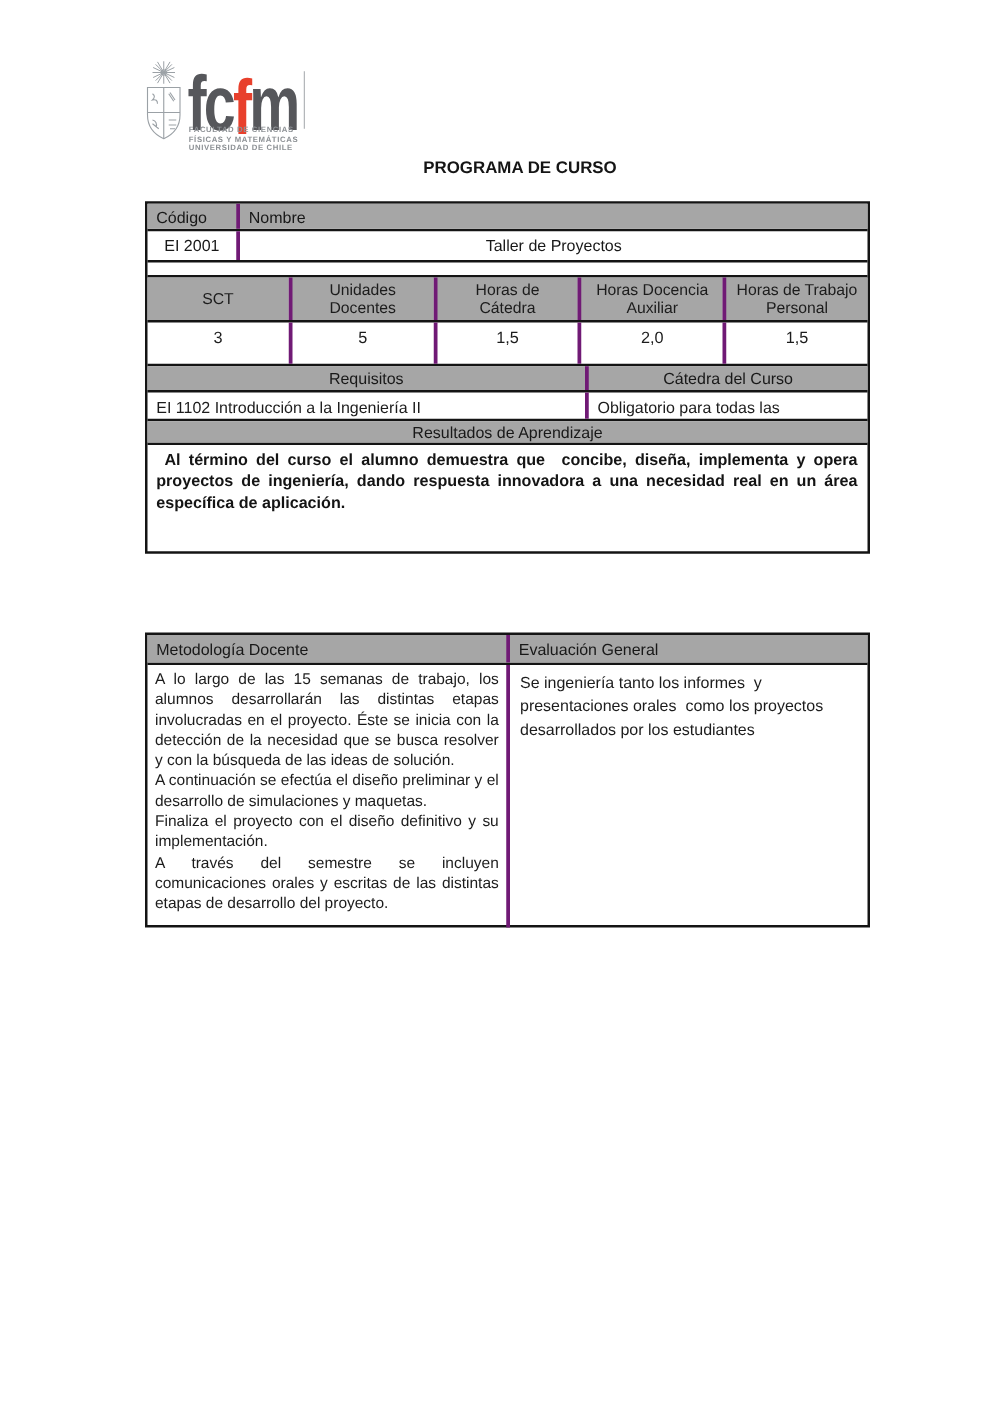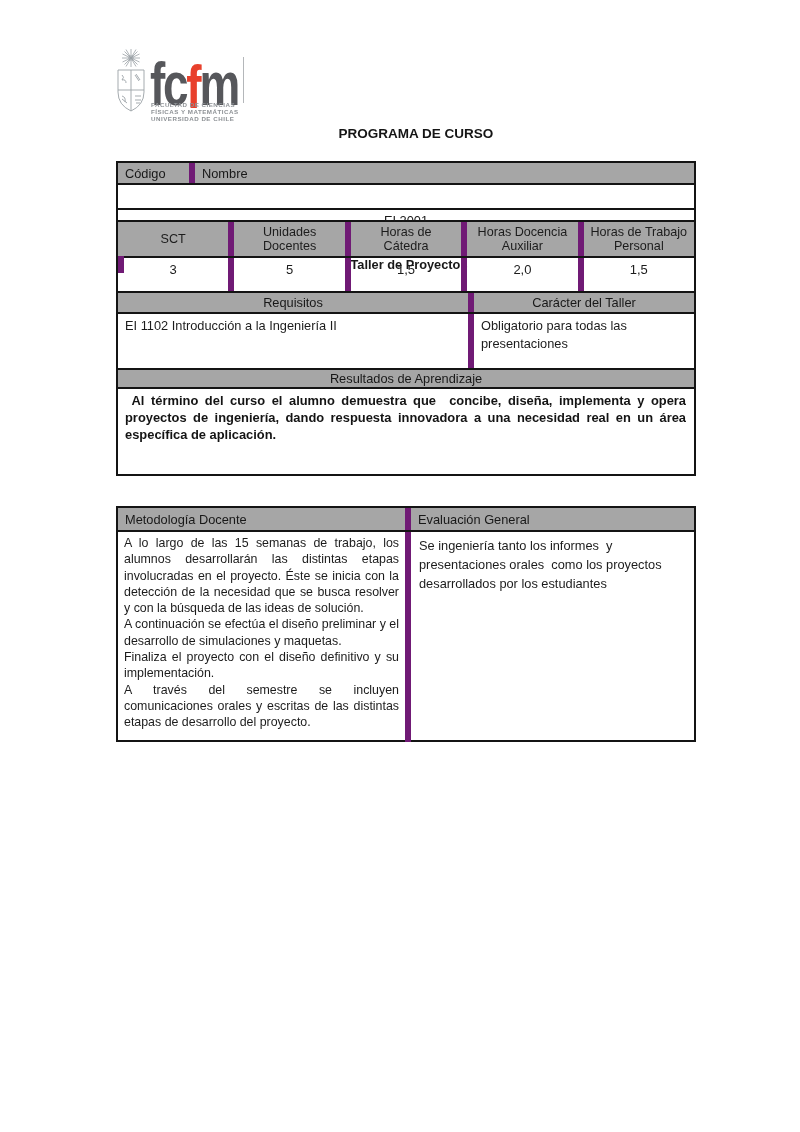--- a/index.html
+++ b/index.html
@@ -34,42 +34,42 @@
   .doc-title {
     position:absolute; left:16px; top:126px; width:800px;
     text-align:center; font-size:13.5px; font-weight:bold; color:#151515;
   }
 
   
   .tbl { position:absolute; left:116px; width:580px; border:2px solid #141414; background:#fff; }
   .row { display:flex; width:100%; }
   .row + .row { border-top:2px solid #141414; }
   .cell { flex:1; min-width:0; }
-  .cell + .cell { border-left:6px solid #701a75; }
+  .cell + .cell { border-left:3px solid #701a75; }
   .gray { background:#a6a6a6; }
   .lab { display:flex; align-items:center; padding:1px 7px; font-size:12.8px; color:#181818; }
   .ctr { justify-content:center; text-align:center; }
-  .bold { font-weight:bold; }
+  .bold { font-weight:normal; }
 
   .t1 { top:161px; }
   .r-h20 { height:20px; }
-  .r-h25 { height:25px;flex-direction:column; }
+  .r-h25 { height:25px; }
   .r-h12 { height:12px; }
   .c-codigo { flex:0 0 71px; }
   .c-sct-val { font-size:13px; text-align:center; padding-top:4px; }
   .sct-head { height:34px; display:flex; align-items:center; justify-content:center; text-align:center;
               font-size:12.6px; line-height:14.5px; padding:1px 2px; }
   .sct-head span { display:inline-block; }
   .w70  span { max-width:70px; }
   .w95  span { max-width:95px; }
   .w105 span { max-width:106px; }
   .r-sctval { height:35px; }
   .c-req { flex:0 0 350px; }
   .r-h21 { height:21px; }
-  .r-req-val { height:56px; }
+  .r-req-val { height:23px; }
   .topcell { padding:3px 7px; font-size:12.8px; line-height:17.5px; align-items:flex-start; display:block; }
   .r-h19 { height:19px; }
   .r-result { height:87px; }
   .result-text {
     padding:3px 8px 0 7px; font-size:12.9px; font-weight:bold; line-height:17px;
     text-align:justify; white-space:pre-wrap; color:#141414;
   }
 
   .t2 { top:506px; height:236px; }
   .r-h22 { height:22px; }
@@ -139,21 +139,21 @@
     </div>
     <div class="row r-sctval">
       <div class="cell c-sct-val">3</div>
       <div class="cell c-sct-val">5</div>
       <div class="cell c-sct-val">1,5</div>
       <div class="cell c-sct-val">2,0</div>
       <div class="cell c-sct-val">1,5</div>
     </div>
     <div class="row r-h21">
       <div class="cell c-req gray lab ctr">Requisitos</div>
-      <div class="cell gray lab ctr">Carácter del Taller</div>
+      <div class="cell gray lab ctr">Cátedra del Curso</div>
     </div>
     <div class="row r-req-val">
       <div class="cell c-req topcell">EI 1102 Introducción a la Ingeniería II</div>
       <div class="cell topcell">Obligatorio para todas las presentaciones</div>
     </div>
     <div class="row r-h19">
       <div class="cell gray lab ctr">Resultados de Aprendizaje</div>
     </div>
     <div class="row r-result">
       <div class="cell result-text"> Al término del curso el alumno demuestra que  concibe, diseña, implementa y opera proyectos de ingeniería, dando respuesta innovadora a una necesidad real en un área específica de aplicación.</div>

